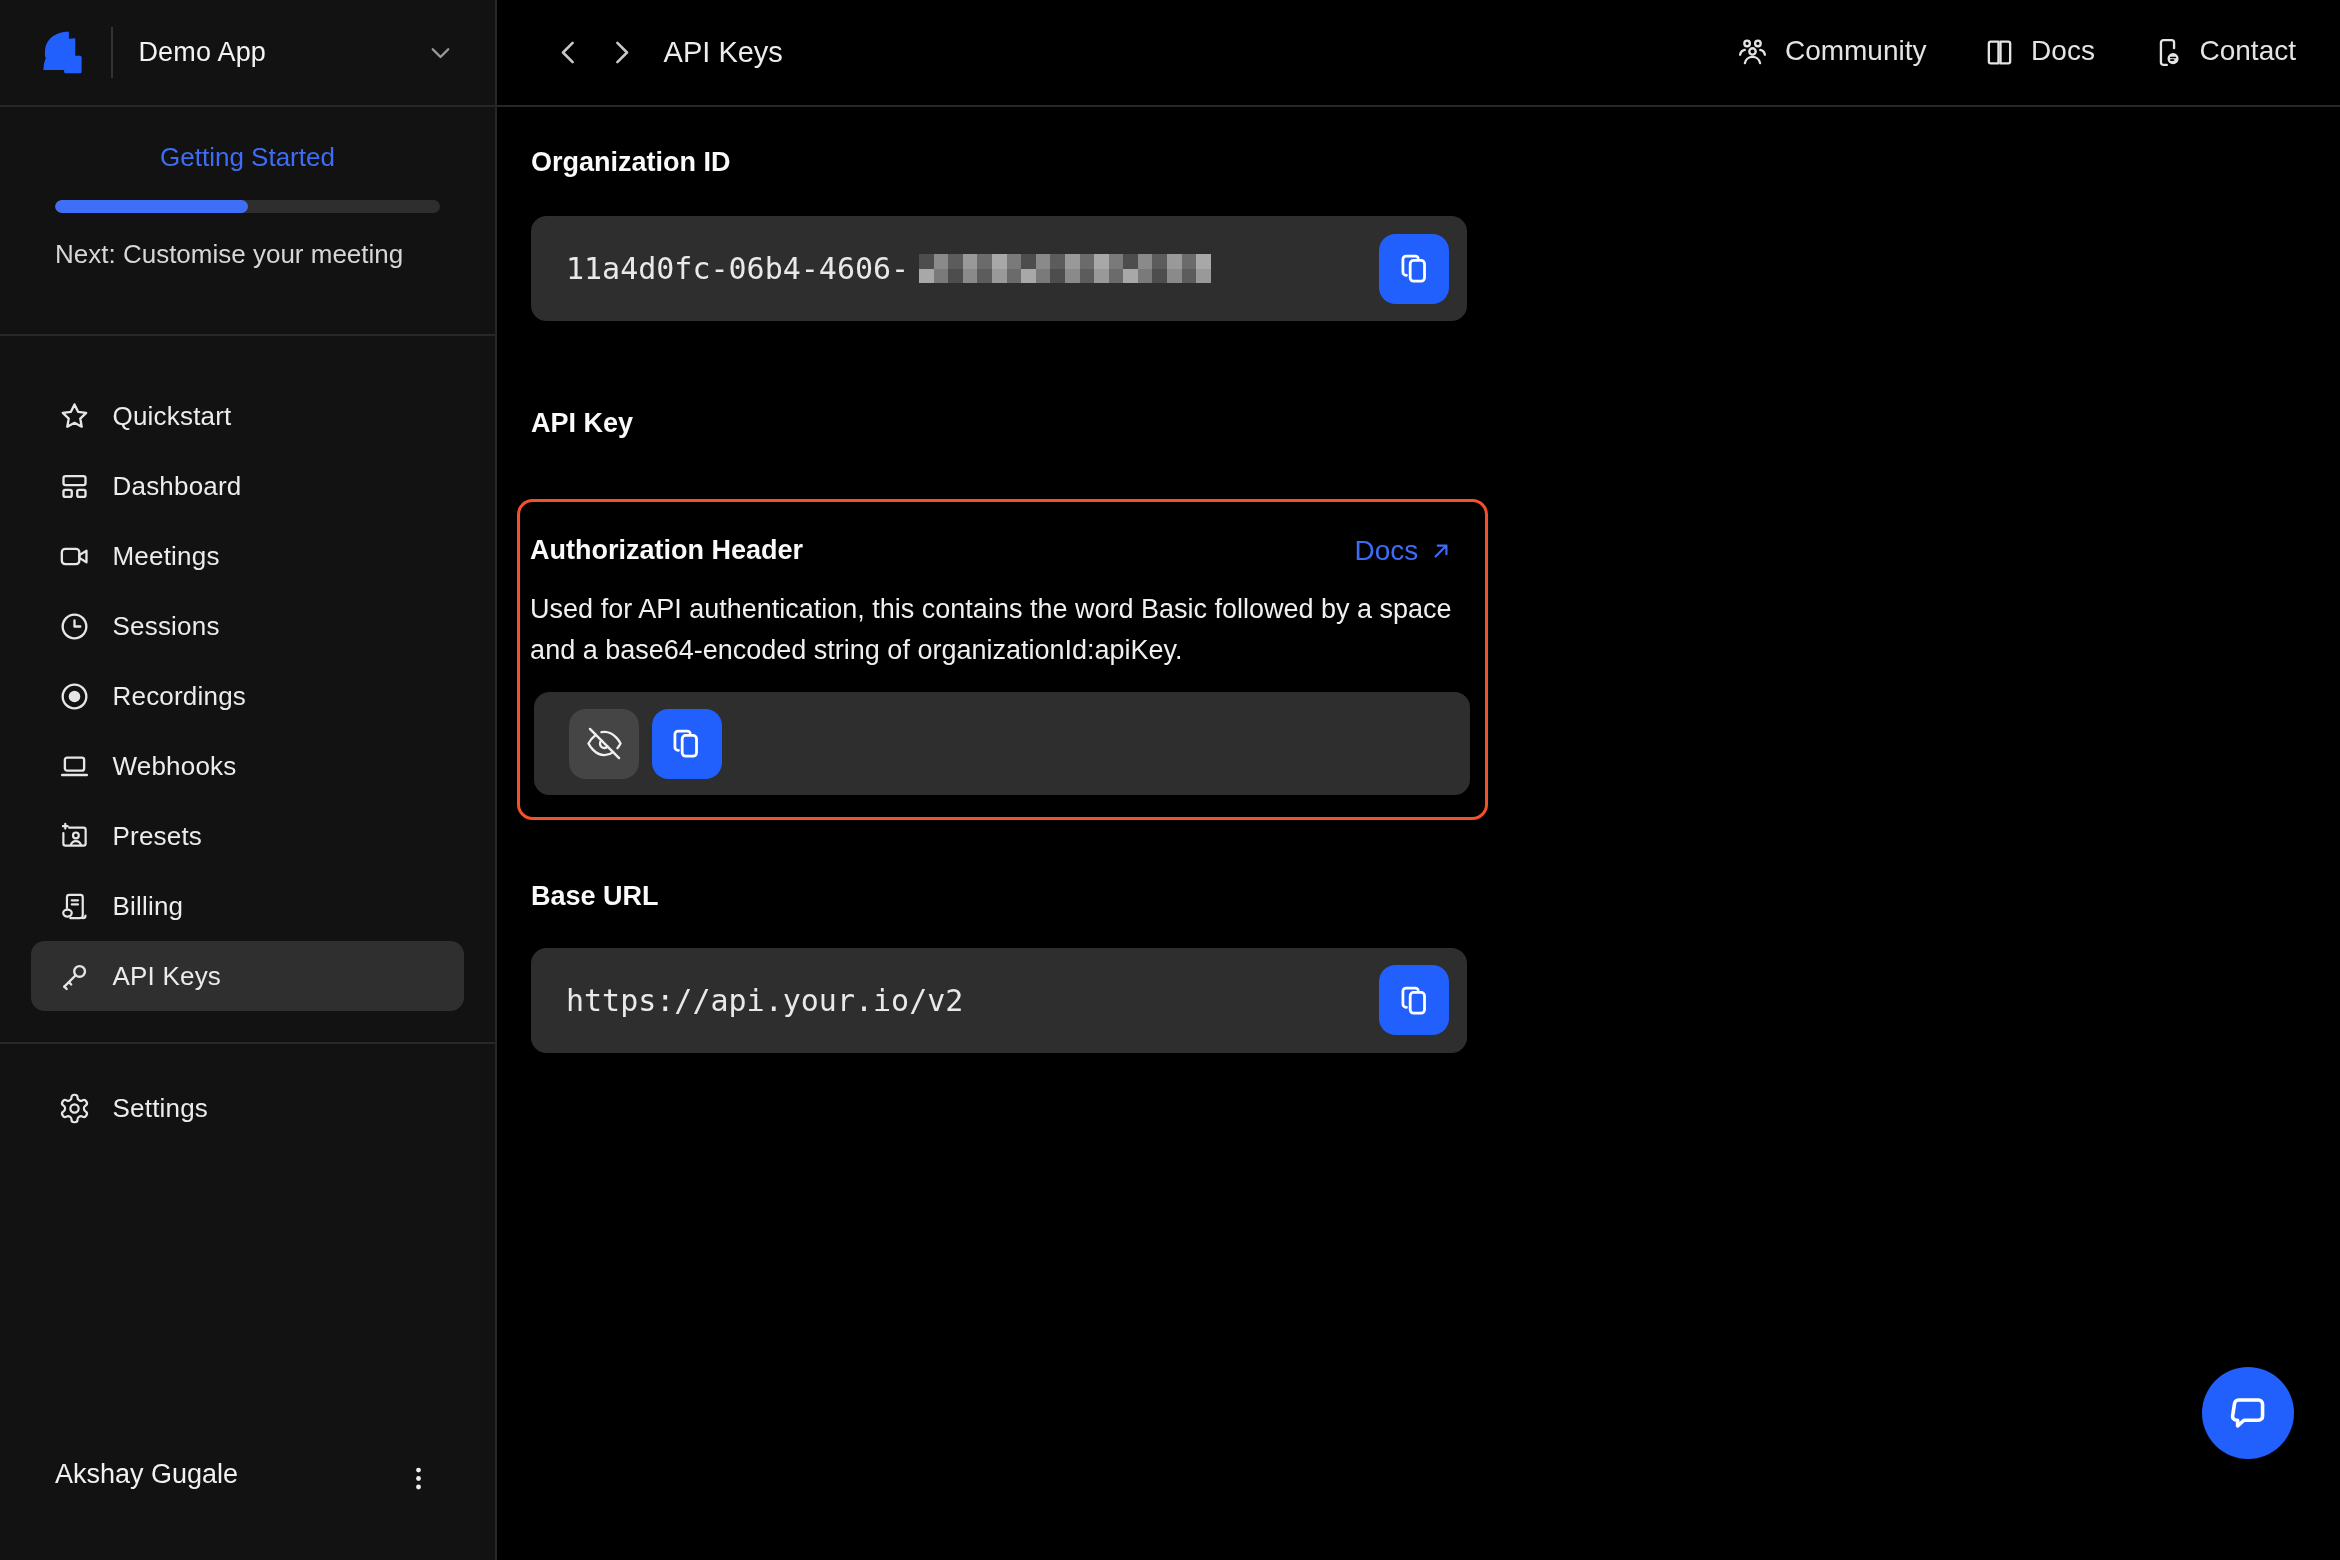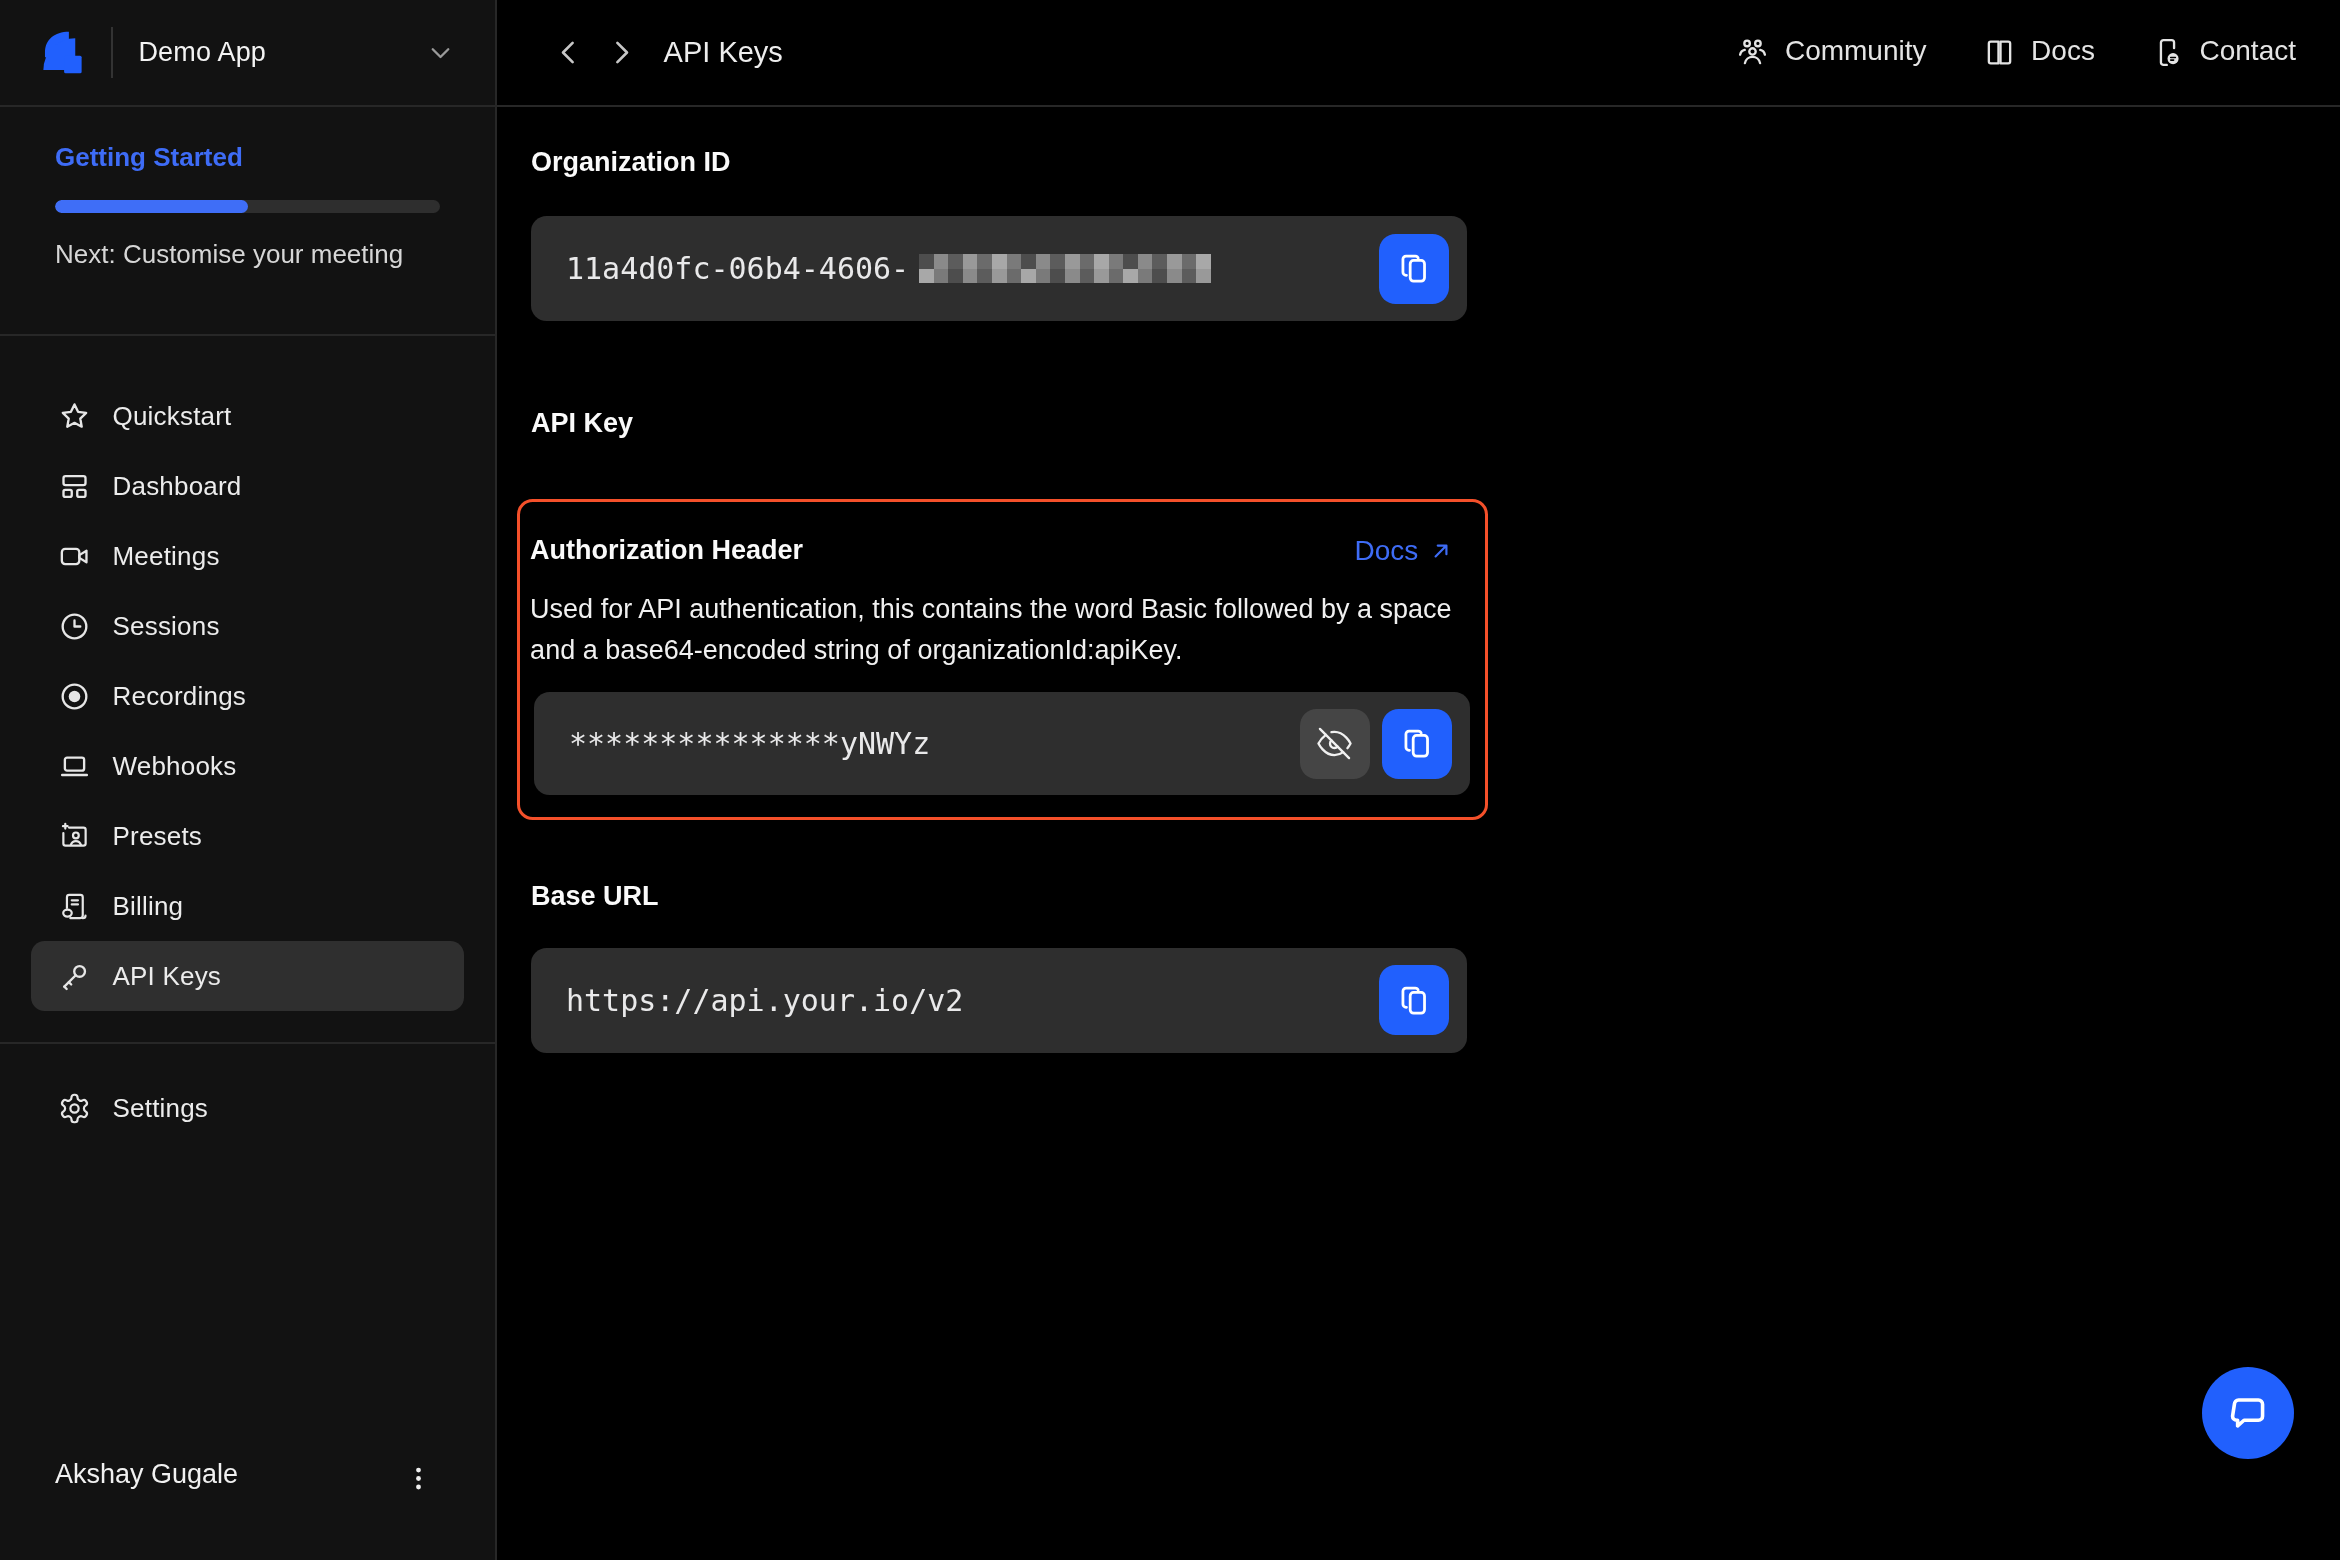--- a/index.html
+++ b/index.html
@@ -44,21 +44,21 @@
   .logo{width:51px;height:51px;flex:0 0 auto;}
   .switcher-divider{width:2px;height:51px;background:#333;margin:0 25px 0 23.4px;}
   .app-name{font-size:27px;color:#f3f3f3;letter-spacing:0.2px;flex:1;}
   .chevron-down{color:#9a9a9a;}
 
   .getting-started{
     height:229px;
     padding:35px 55px 0 55px;
     border-bottom:2px solid var(--divider);
   }
-  .gs-title{color:var(--link-blue);font-size:26px;font-weight:700;cursor:pointer;}
+  .gs-title{color:var(--link-blue);font-size:26px;font-weight:400;cursor:pointer;text-align:center;}
   .progress-track{
     margin-top:27px;height:12.7px;border-radius:6.8px;background:#2e2e2e;overflow:hidden;
   }
   .progress-fill{height:100%;border-radius:6.8px;background:#3f6ef7;width:0;}
   .gs-next{margin-top:21.5px;font-size:26px;line-height:40px;color:var(--text-secondary);}
 
   .nav{padding-top:45px;flex:0 0 auto;}
   .nav-item{
     height:70px;margin:0 31px;border-radius:13.7px;
     display:flex;align-items:center;
@@ -417,21 +417,20 @@
             <span>Docs</span>
             <span>
               <svg viewBox="0 0 24 24" width="26" height="26" fill="none" stroke="currentColor" stroke-width="2" stroke-linecap="round" stroke-linejoin="round">
                   <path d="M7 17L17 7M9 7h8v8"></path>
                 </svg>
             </span>
           </div>
         </div>
         <p class="auth-desc">Used for API authentication, this contains the word Basic followed by a space and a base64-encoded string of organizationId:apiKey.</p>
         <div class="copy-field">
-          <span class="field-value">***************yNWYz</span>
           <button class="field-btn btn-eye">
             <span>
               <svg viewBox="0 0 24 24" width="35" height="35" fill="none" stroke="currentColor" stroke-width="1.6" stroke-linecap="round" stroke-linejoin="round">
                   <path d="M17.94 17.94A10.07 10.07 0 0 1 12 20c-7 0-11-8-11-8a18.45 18.45 0 0 1 5.06-5.94M9.9 4.24A9.12 9.12 0 0 1 12 4c7 0 11 8 11 8a18.5 18.5 0 0 1-2.16 3.19m-6.72-1.07a3 3 0 1 1-4.24-4.24"></path>
                   <line x1="2" y1="2" x2="22" y2="22"></line>
                 </svg>
             </span>
           </button>
           <button class="field-btn btn-copy">
             <span>

